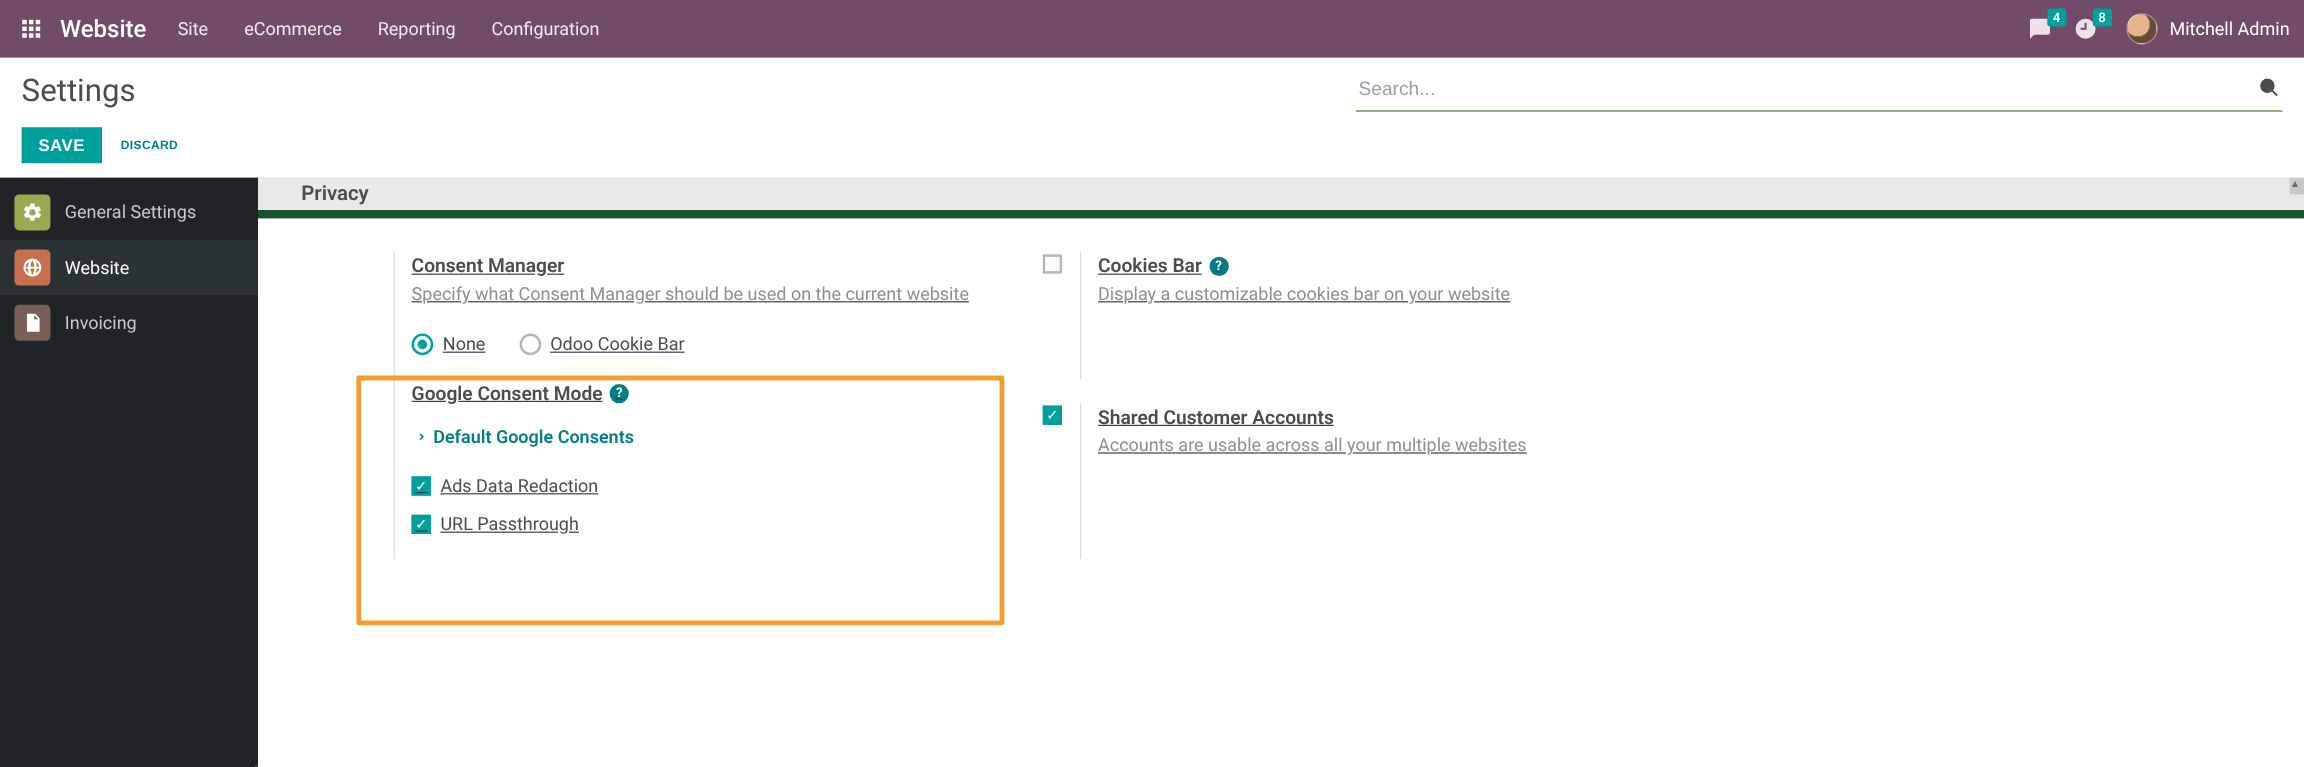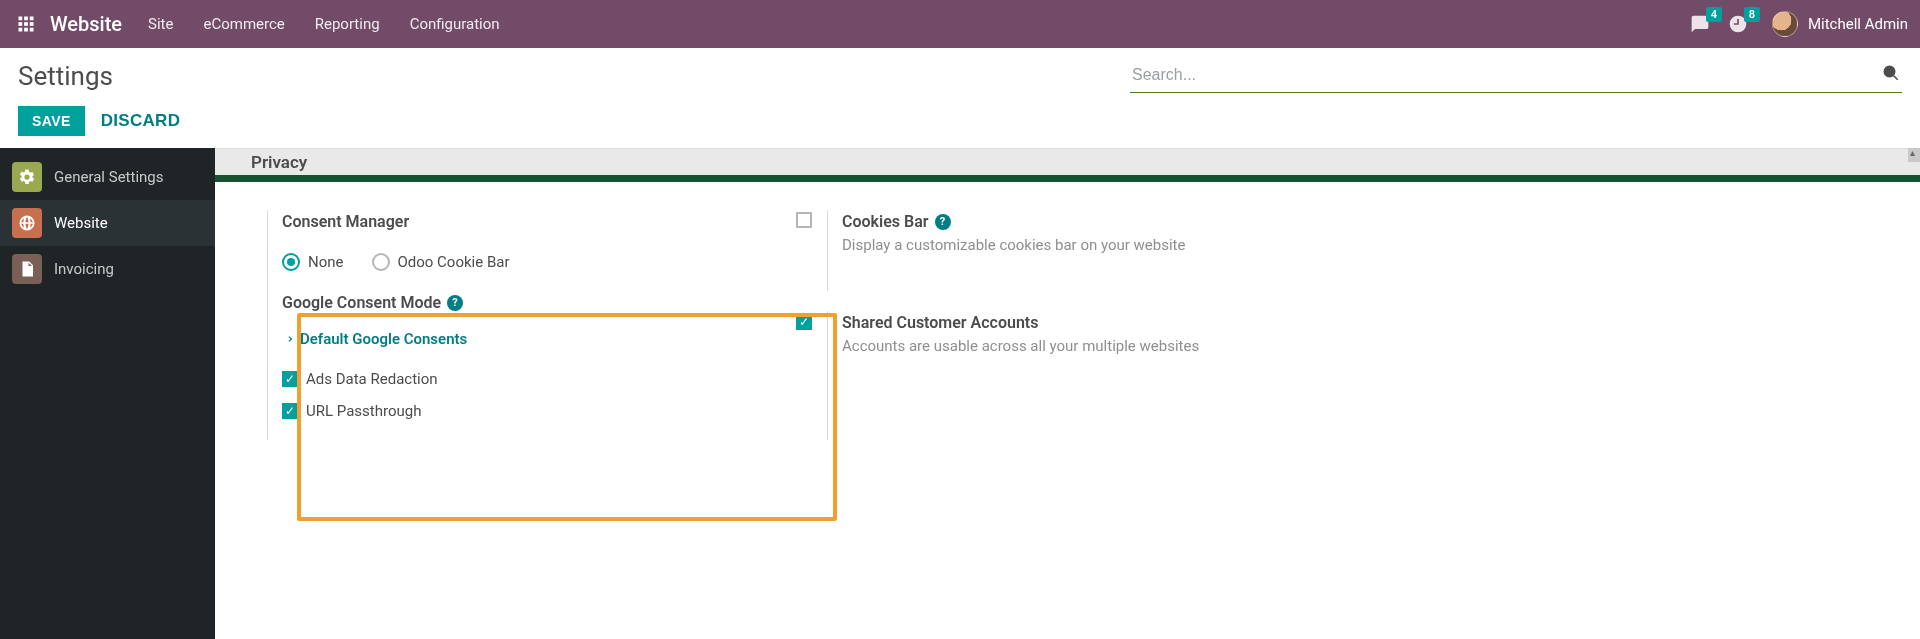--- a/index.html
+++ b/index.html
@@ -131,21 +131,21 @@
     padding: 7px 14px;
     font-size: 14px;
     font-weight: 600;
     letter-spacing: .4px;
     cursor: pointer;
   }
   .btn-link {
     color: #017e84;
     background: transparent;
     border: none;
-    font-size: 17px;
+    font-size: 10px;
     font-weight: 600;
     letter-spacing: .3px;
     cursor: pointer;
   }
 
   
   .body-row { display: flex; height: calc(639px - 48px - 44px - 50px); }
   .sidebar {
     width: 215px;
     background: #1f2527;
@@ -189,22 +189,23 @@
     font-size: 17px;
     font-weight: 600;
     color: #4c4c4c;
     border-top: 1px solid #ddd;
     border-bottom: 7px solid #14532d;
   }
 
   .settings-grid {
     display: grid;
     grid-template-columns: 560px 560px;
-    column-gap: 0;
-    padding: 28px 0 0 52px;
+    column-gap: 12px;
+    padding: 28px 0 0 113px;
+    text-decoration: underline;
   }
 
   .setting-block {
     position: relative;
     padding: 2px 20px 20px 14px;
   }
   .setting-block.with-border {
     border-left: 1px solid #d9d9d9;
   }
   .setting-title {
@@ -415,20 +416,21 @@
     <div class="scroll-indicator"></div>
 
     <div class="section-header">Privacy</div>
 
     <div class="settings-grid">
 
       <div class="setting-block with-border">
         <div class="setting-title">
           <span>Consent Manager</span>
         </div>
+        <div class="setting-desc">Specify what Consent Manager should be used on the current website</div>
         <div class="radio-row">
           <span class="radio-item">
             <span class="radio-dot checked"></span>
             <span>None</span>
           </span>
           <span class="radio-item">
             <span class="radio-dot unchecked"></span>
             <span>Odoo Cookie Bar</span>
           </span>
         </div>

